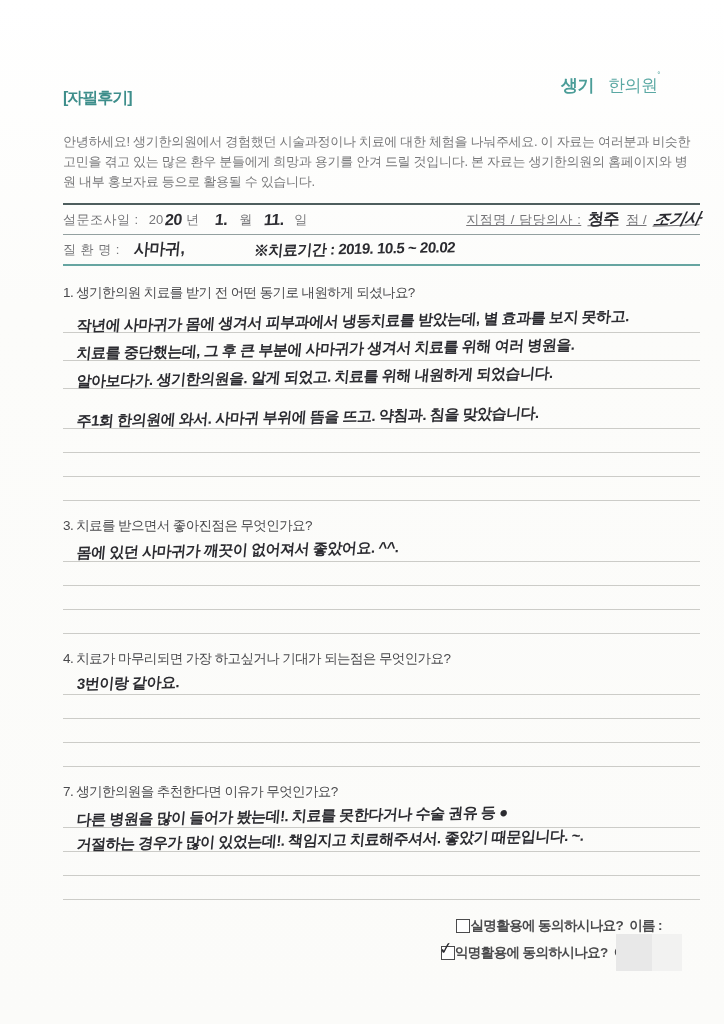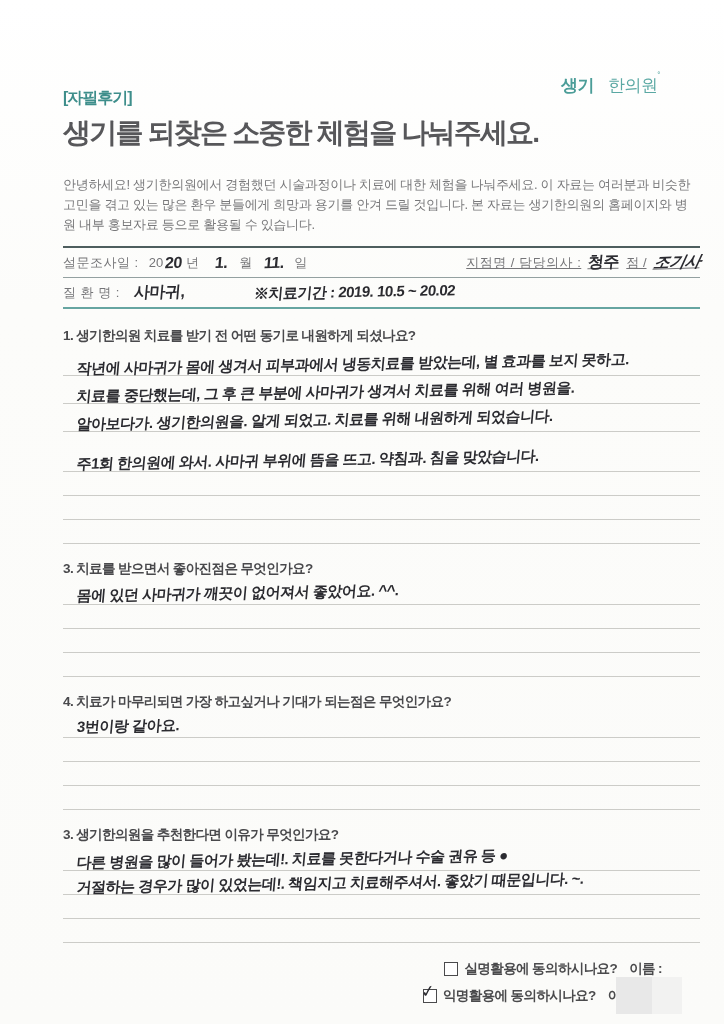--- a/index.html
+++ b/index.html
@@ -39,30 +39,30 @@
     display:inline-block;transform:skewX(-6deg) rotate(-1deg);
     letter-spacing:-0.5px;
   }
   .hw.big{font-size:16px;}
   .sig{transform:skewX(-14deg) rotate(-2deg);font-weight:800;font-style:italic;}
   .sp{display:inline-block;}
   .right-group{margin-left:auto;display:flex;align-items:center;gap:7px;text-decoration:underline;}
   .period{margin-left:70px;}
   
   .qblock{width:637px;}
-  .q-label{font-size:13.5px;font-weight:700;color:#49494c;letter-spacing:-0.6px;}
+  .q-label{font-size:13.5px;font-weight:400;color:#49494c;letter-spacing:-0.6px;}
   .line{border-bottom:1px solid #ccccc8;padding-left:14px;display:flex;align-items:flex-end;}
   .line27{height:27px;}
   .line23{height:23px;}
   .line .hw{margin-bottom:1px;white-space:nowrap;}
   
   .consent{position:relative;width:637px;margin-top:12px;}
   .consent-row{
     display:flex;align-items:center;justify-content:flex-end;
-    gap:6px;height:27px;margin-right:38px;
+    height:27px;margin-right:38px;
     font-size:13.5px;font-weight:800;color:#4a4a4c;letter-spacing:-0.6px;
   }
   .cb{
     width:12px;height:12px;border:1.6px solid #4a4a4c;display:inline-block;
     position:relative;background:#fff;flex:0 0 auto;
   }
   .cb .check{
     position:absolute;left:-3px;top:-9px;font-size:17px;color:#2b2b30;
     transform:rotate(-8deg);font-weight:400;
   }
@@ -79,21 +79,20 @@
 <body>
 
 <div class="page">
 
   <div class="logo">
     <span class="bold">생기</span><span class="light">한의원</span><span class="mark">˚</span>
   </div>
 
   <div class="content">
     <div class="tag">[자필후기]</div>
-    <div class="title">생기를 되찾은 소중한 체험을 나눠주세요.</div>
     <div class="intro">안녕하세요! 생기한의원에서 경험했던 시술과정이나 치료에 대한 체험을 나눠주세요. 이 자료는 여러분과 비슷한 고민을 겪고 있는 많은 환우 분들에게 희망과 용기를 안겨 드릴 것입니다. 본 자료는 생기한의원의 홈페이지와 병원 내부 홍보자료 등으로 활용될 수 있습니다.</div>
 
     <div class="div-dark"></div>
 
     <div class="frow">
       <span class="lbl">설문조사일 :</span>
       <span class="sp" style="margin-left:10px">20</span>
       <span class="hw big" style="margin-left:2px">20</span>
       <span class="sp" style="margin-left:4px">년</span>
       <span class="hw big" style="margin-left:16px">1.</span>
@@ -154,21 +153,21 @@
       <div class="q-label qgap">4. 치료가 마무리되면 가장 하고싶거나 기대가 되는점은 무엇인가요?</div>
       <div class="line line23">
           <span class="hw">3번이랑 같아요.</span>
         </div>
       <div class="line line23"></div>
       <div class="line line23"></div>
       <div class="line line23"></div>
     </div>
 
     <div class="qblock mt16">
-      <div class="q-label qgap">3. 생기한의원을 추천한다면 이유가 무엇인가요?</div>
+      <div class="q-label qgap">7. 생기한의원을 추천한다면 이유가 무엇인가요?</div>
       <div class="line line23">
           <span class="hw">다른 병원을 많이 들어가 봤는데!. 치료를 못한다거나 수술 권유 등 ●</span>
         </div>
       <div class="line line23">
           <span class="hw">거절하는 경우가 많이 있었는데!. 책임지고 치료해주셔서. 좋았기 때문입니다. ~.</span>
         </div>
       <div class="line line23"></div>
       <div class="line line23"></div>
     </div>
 

